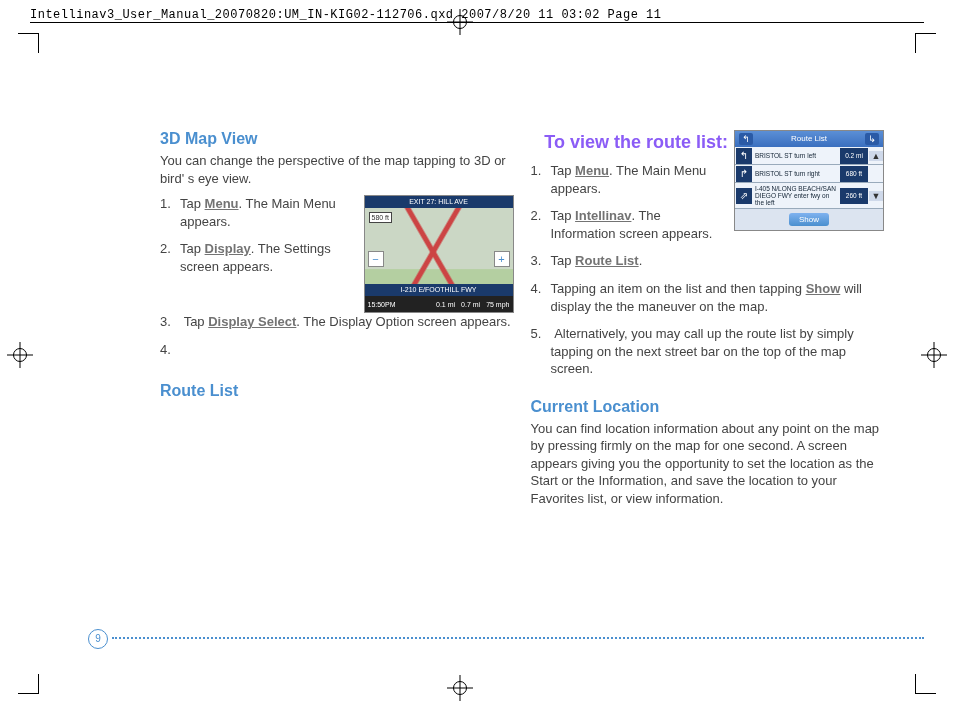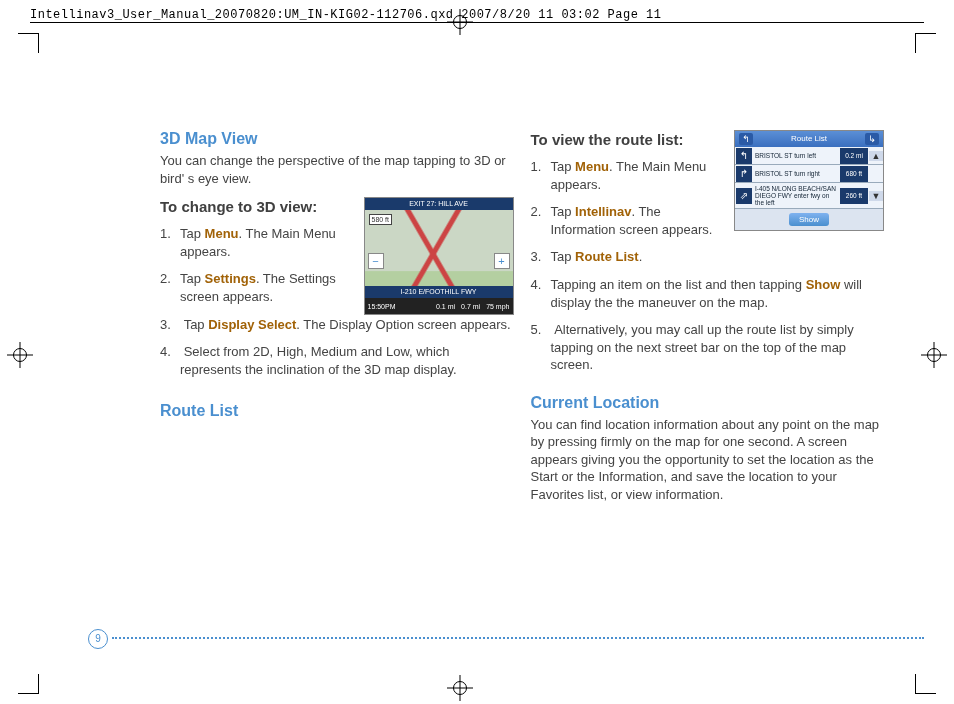--- a/index.html
+++ b/index.html
@@ -42,25 +42,25 @@
   }
   .col { flex: 1; }
   h2 {
     font-size: 16px;
     font-weight: bold;
     color: #4a8fcf;
     margin-bottom: 4px;
     font-family: Arial, sans-serif;
   }
   p { line-height: 1.35; margin-bottom: 8px; color: #444; }
-  .subhead { font-weight: bold; color: #404040; margin-top: 10px; margin-bottom: 8px; font-size: 15px;}
+  .subhead { font-weight: bold; color: #8b5cf6; margin-top: 10px; margin-bottom: 8px; font-size: 18px; text-align: right;}
   ol { list-style: none; padding-left: 20px; }
   ol li { margin-bottom: 10px; line-height: 1.35; color: #444; position: relative; }
   ol li .num { position: absolute; left: -20px; }
-  b { font-weight: bold; color: #a16207; }
+  b { font-weight: bold; color: #737373; text-decoration: underline; }
 
   
   .map-shot {
     float: right;
     width: 150px;
     height: 118px;
     border: 1px solid #888;
     margin-left: 6px;
     background: #cde0b8;
     position: relative;
@@ -185,29 +185,28 @@
         <div class="zoom zplus">+</div>
         <div class="streetbar">I-210 E/FOOTHILL FWY</div>
         <div class="botbar">
           <span style="padding:0 3px">15:50PM</span>
           <span style="flex:1"></span>
           <span style="padding:0 3px">0.1 mi</span>
           <span style="padding:0 3px">0.7 mi</span>
           <span style="padding:0 3px">75 mph</span>
         </div>
       </div>
-      <p class="subhead">To change to 3D view:</p>
       <ol>
         <li><span class="num">1.</span><span>Tap </span><b>Menu</b><span>. The Main Menu appears.</span></li>
-        <li><span class="num">2.</span><span>Tap </span><b>Settings</b><span>.  The Settings screen appears.</span></li>
+        <li><span class="num">2.</span><span>Tap </span><b>Display</b><span>.  The Settings screen appears.</span></li>
       </ol>
     </div>
     <ol>
       <li><span class="num">3.</span>&nbsp;<span>Tap </span><b>Display Select</b><span>.  The Display Option screen appears.</span></li>
-      <li><span class="num">4.</span>&nbsp;<span>Select from 2D, High, Medium and Low, which represents the inclination of the 3D map display.</span></li>
+      <li><span class="num">4.</span>&nbsp;</li>
     </ol>
 
     <h2 style="margin-top:24px">Route List</h2>
   </div>
 
   <div class="col">
     <div class="clearfix">
       <div class="route-shot">
         <div class="rt-header">
           <div class="arr l">↰</div>

